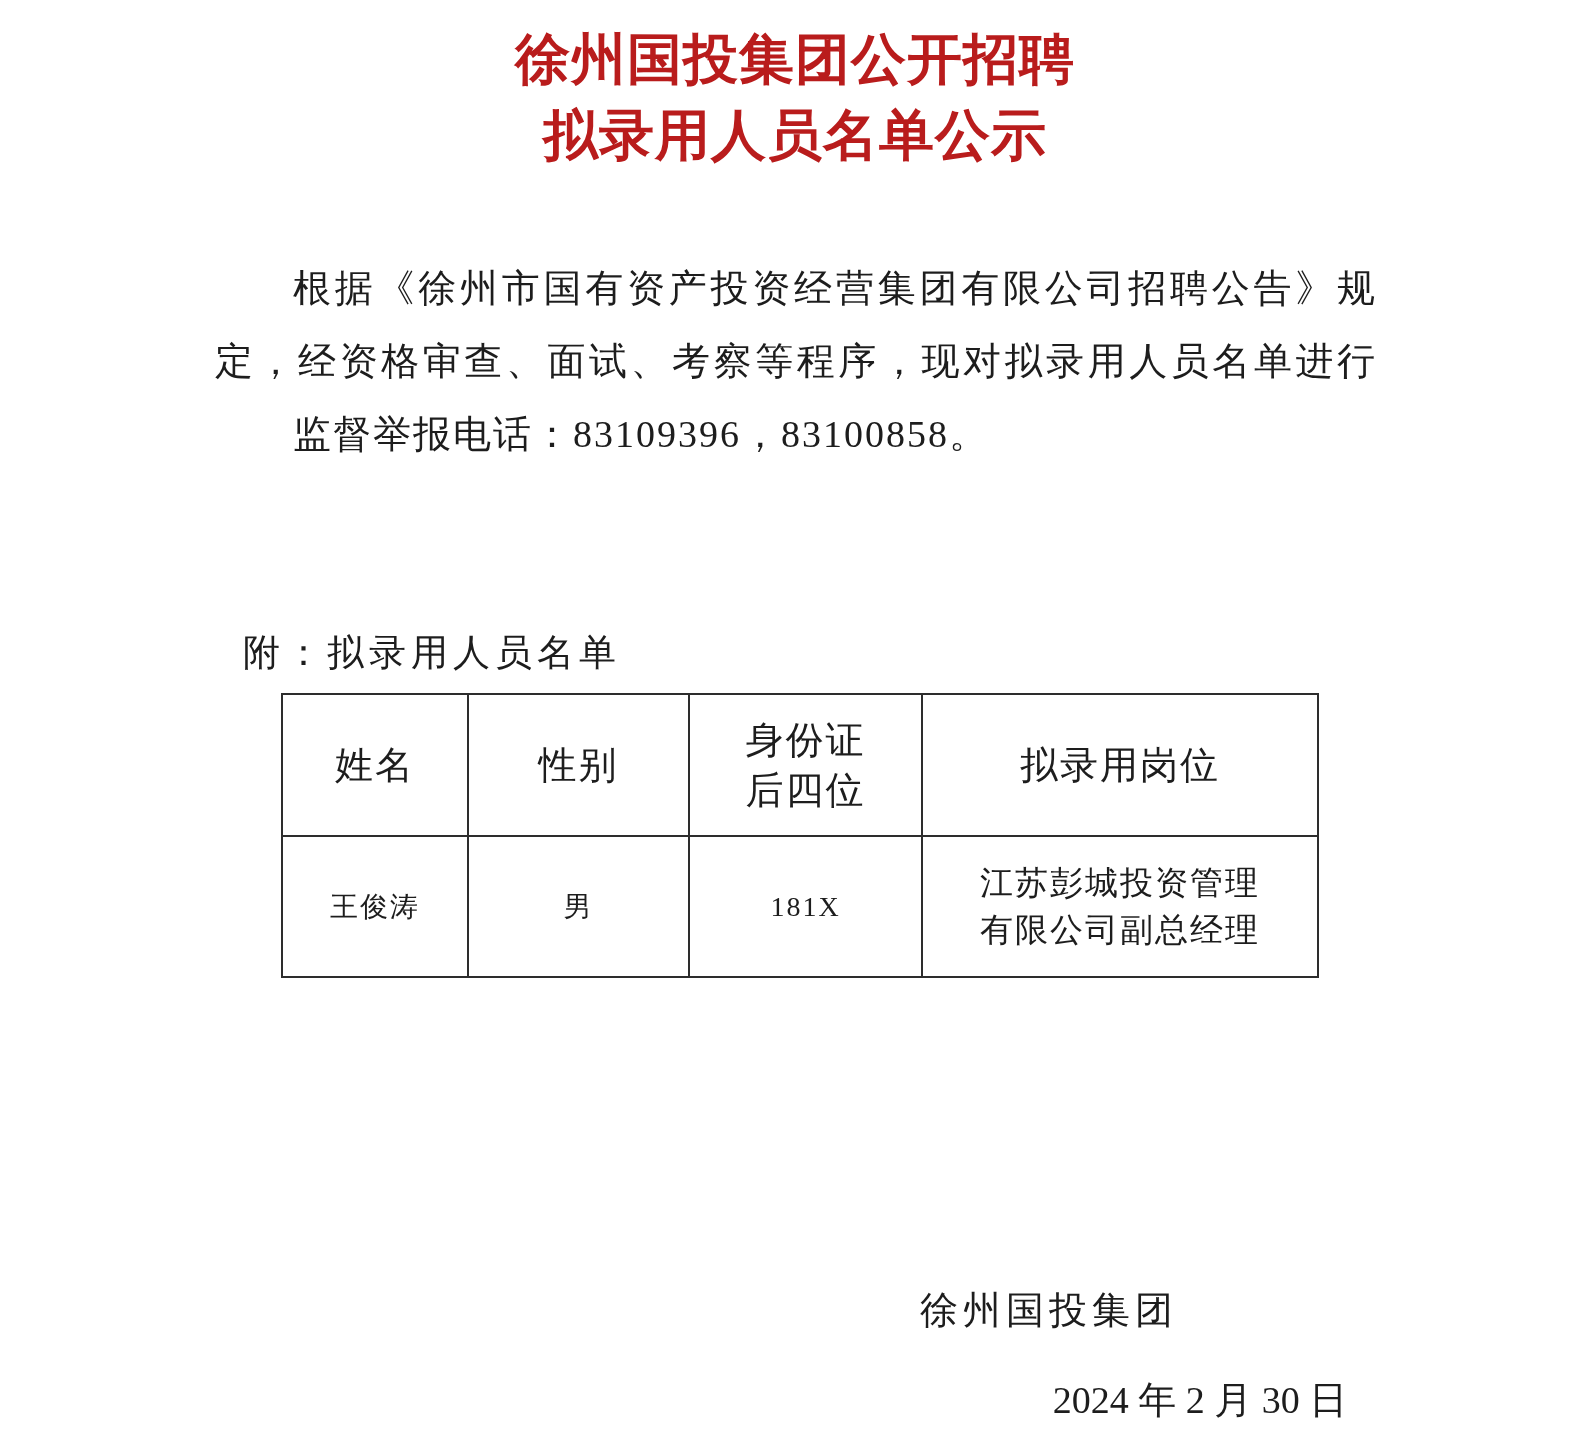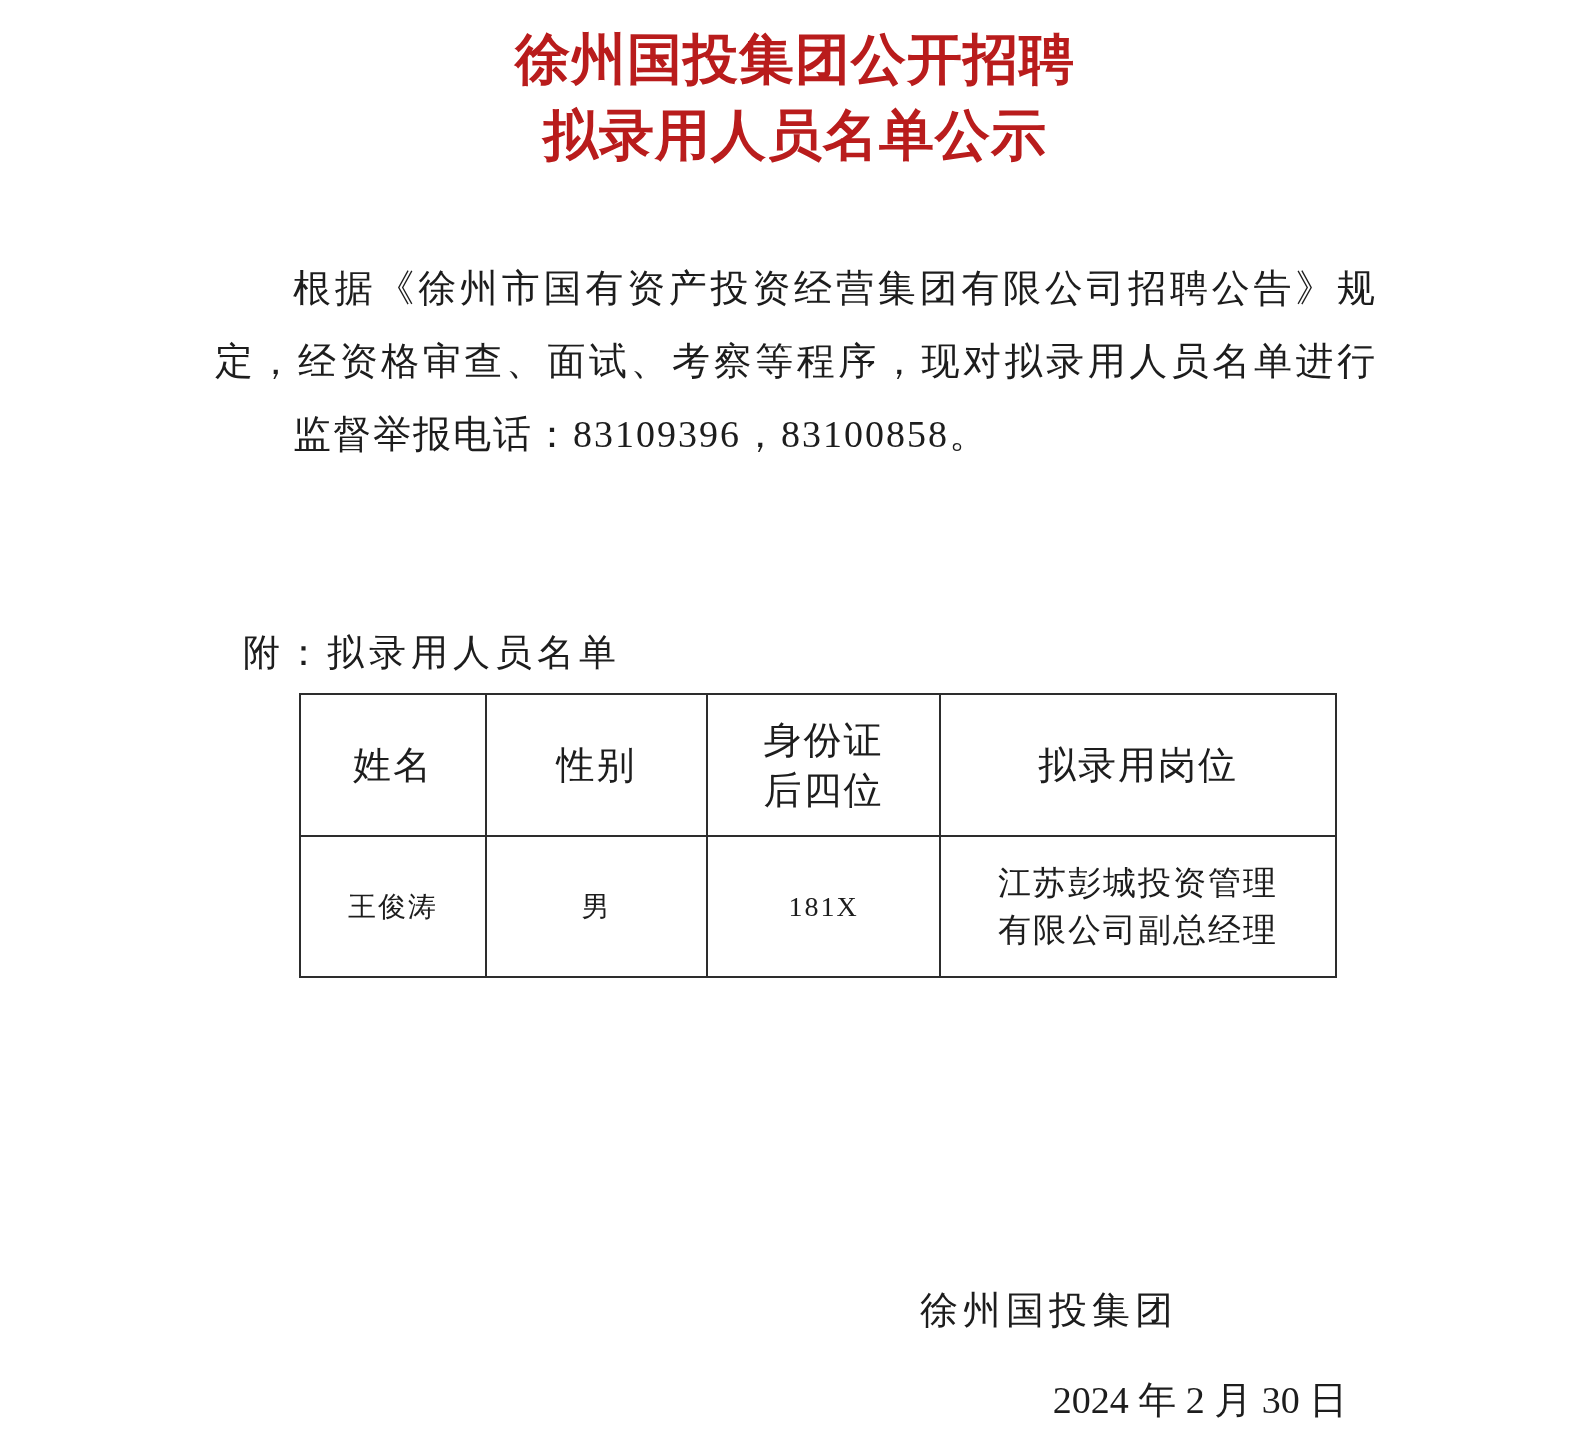--- a/index.html
+++ b/index.html
@@ -49,21 +49,21 @@
     top: 631px;
     left: 215px;
     font-size: 37px;
     letter-spacing: 5px;
     line-height: 44px;
     margin-left: 28px;
   }
   table.hires {
     position: absolute;
     top: 693px;
-    left: 299px;
+    left: 281px;
     border-collapse: collapse;
     table-layout: fixed;
     padding-left: 28px;
   }
   table.hires th, table.hires td {
     border: 2px solid #2d2d2d;
     text-align: center;
     vertical-align: middle;
     padding: 0;
     font-weight: normal;

